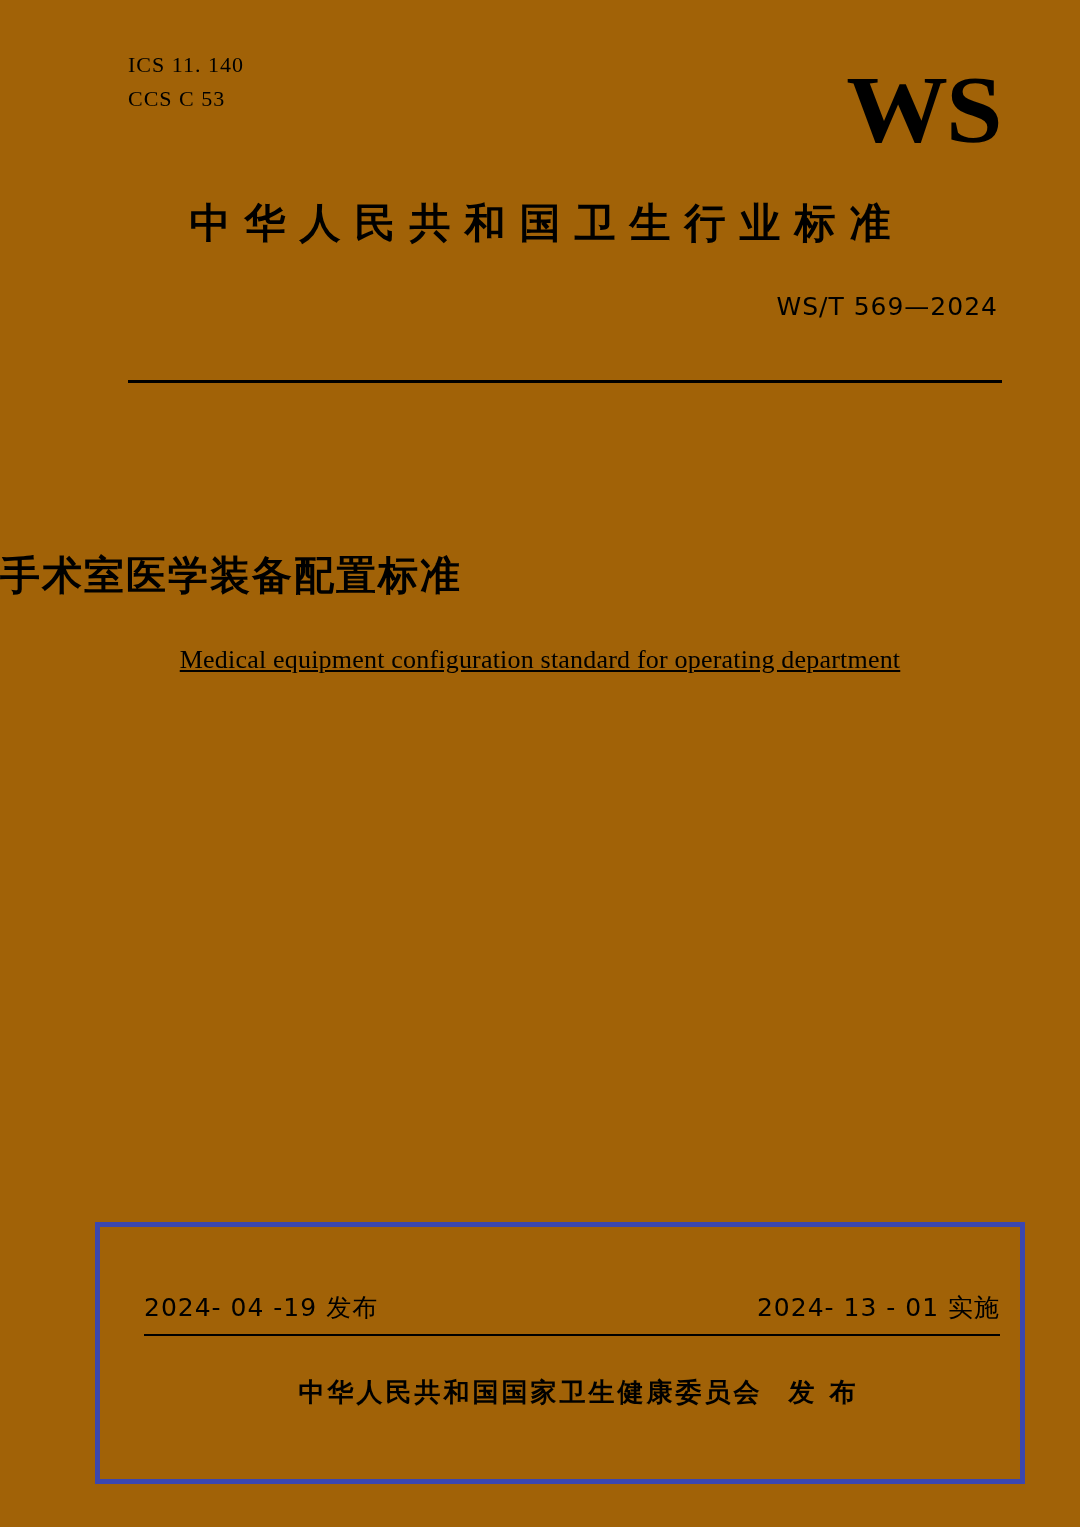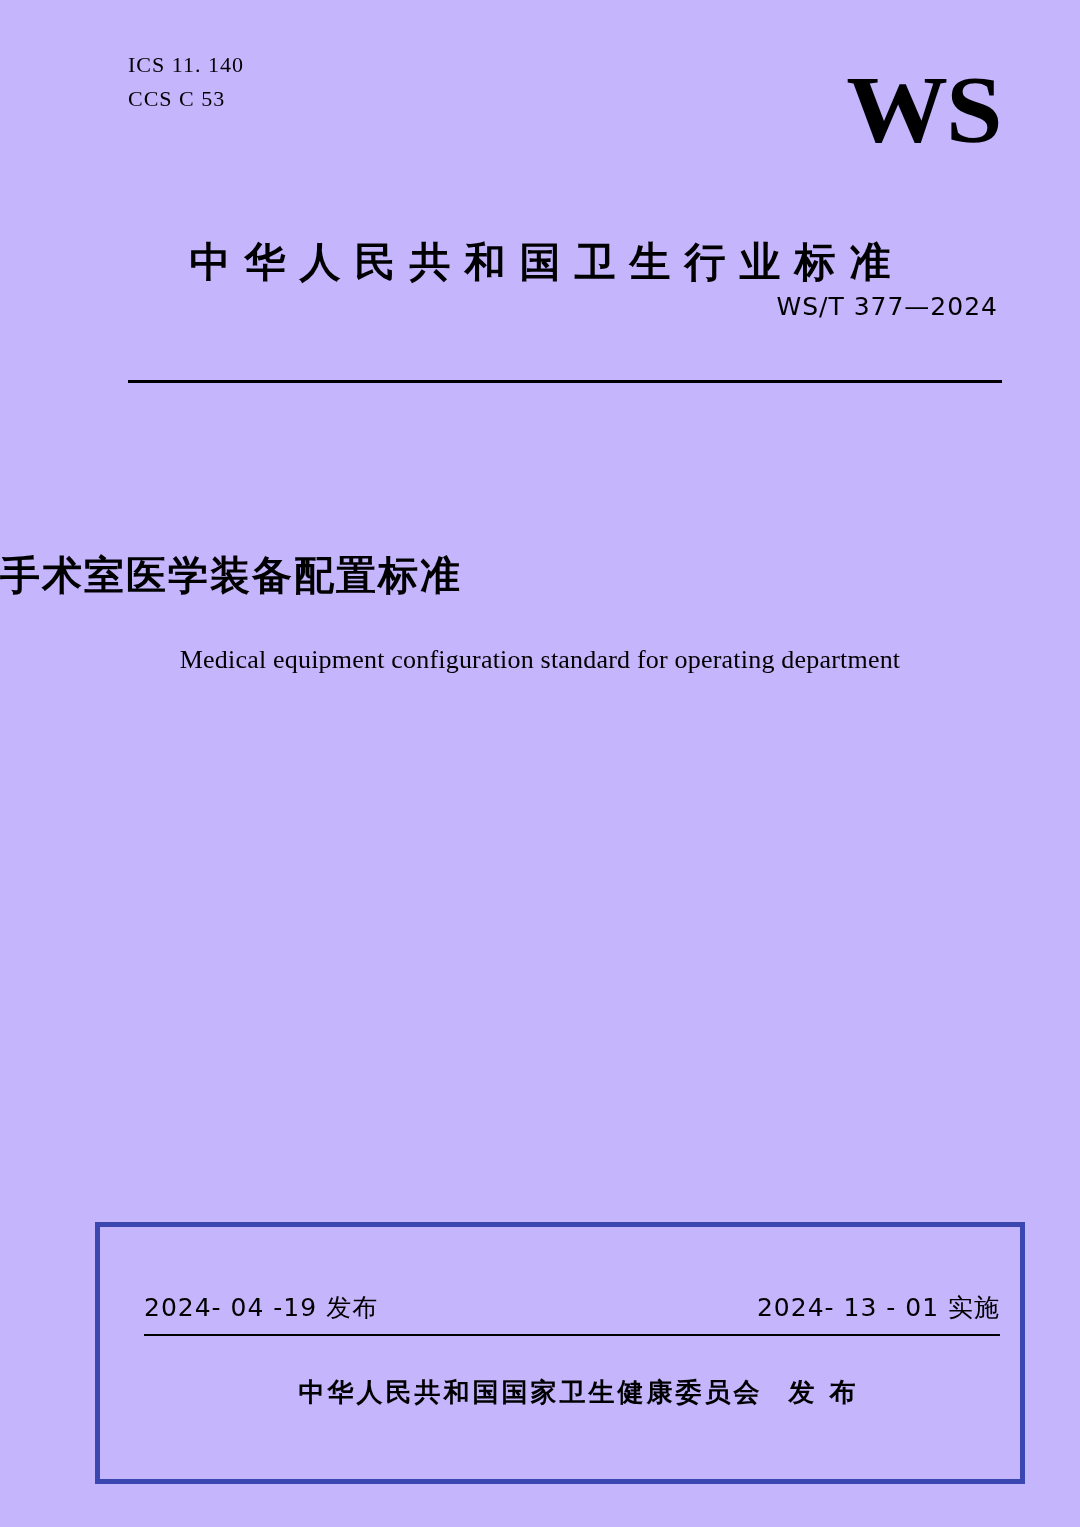--- a/index.html
+++ b/index.html
@@ -4,21 +4,21 @@
 <style>
   html, body {
     margin: 0;
     padding: 0;
     background: #ffffff;
   }
   .page {
     position: relative;
     width: 1080px;
     height: 1527px;
-    background: #c4b5fd;
+    background: #a16207;
     font-family: "Liberation Serif", serif;
     color: #000000;
     overflow: hidden;
   }
 
   
   .ics-block {
     position: absolute;
     left: 128px;
     top: 48px;
@@ -48,21 +48,20 @@
     position: absolute;
     left: 0;
     right: 0;
     top: 196px;
     text-align: center;
     font-family: "DejaVu Sans", sans-serif;
     font-weight: 700;
     font-size: 41px;
     letter-spacing: 14px;
     padding-left: 14px;
-    margin-top: 39px;
   }
 
   
   .std-number {
     position: absolute;
     right: 82px;
     top: 292px;
     font-family: "DejaVu Sans", sans-serif;
     font-size: 25px;
     letter-spacing: 1px;
@@ -93,20 +92,21 @@
   
   .doc-title-en {
     position: absolute;
     left: 0;
     right: 0;
     top: 645px;
     text-align: center;
     font-family: "Liberation Serif", serif;
     font-size: 26px;
     letter-spacing: 0.2px;
+    text-decoration: underline;
   }
 
   
   .bottom-box {
     position: absolute;
     left: 95px;
     top: 1222px;
     width: 930px;
     height: 262px;
     border: 5px solid #1d4ed8;
@@ -156,21 +156,21 @@
 
   <div class="ics-block">
     <div class="ics-line">ICS 11. 140</div>
     <div class="ics-line">CCS C 53</div>
   </div>
 
   <div class="ws-logo">WS</div>
 
   <div class="gb-title">中华人民共和国卫生行业标准</div>
 
-  <div class="std-number">WS/T 377—2024</div>
+  <div class="std-number">WS/T 569—2024</div>
 
   <div class="header-rule"></div>
 
   <div class="doc-title-cn">手术室医学装备配置标准</div>
 
   <div class="doc-title-en">Medical equipment configuration standard for operating department</div>
 
   <div class="bottom-box" style="border-color: rgb(59, 71, 176);">
     <div class="dates-row">
       <span class="date-item">2024- 04 -19 发布</span>

